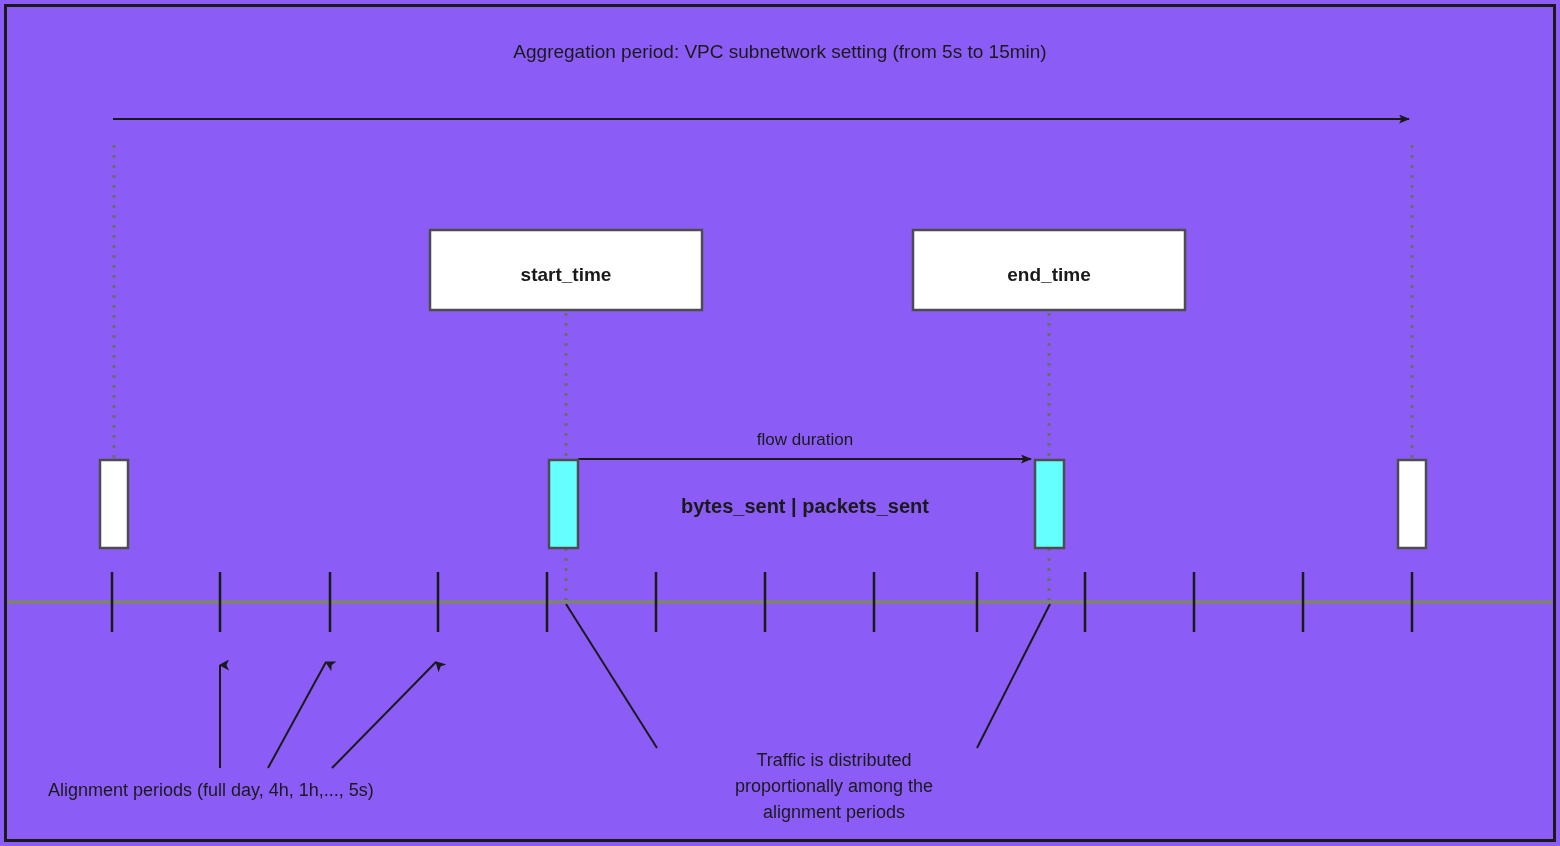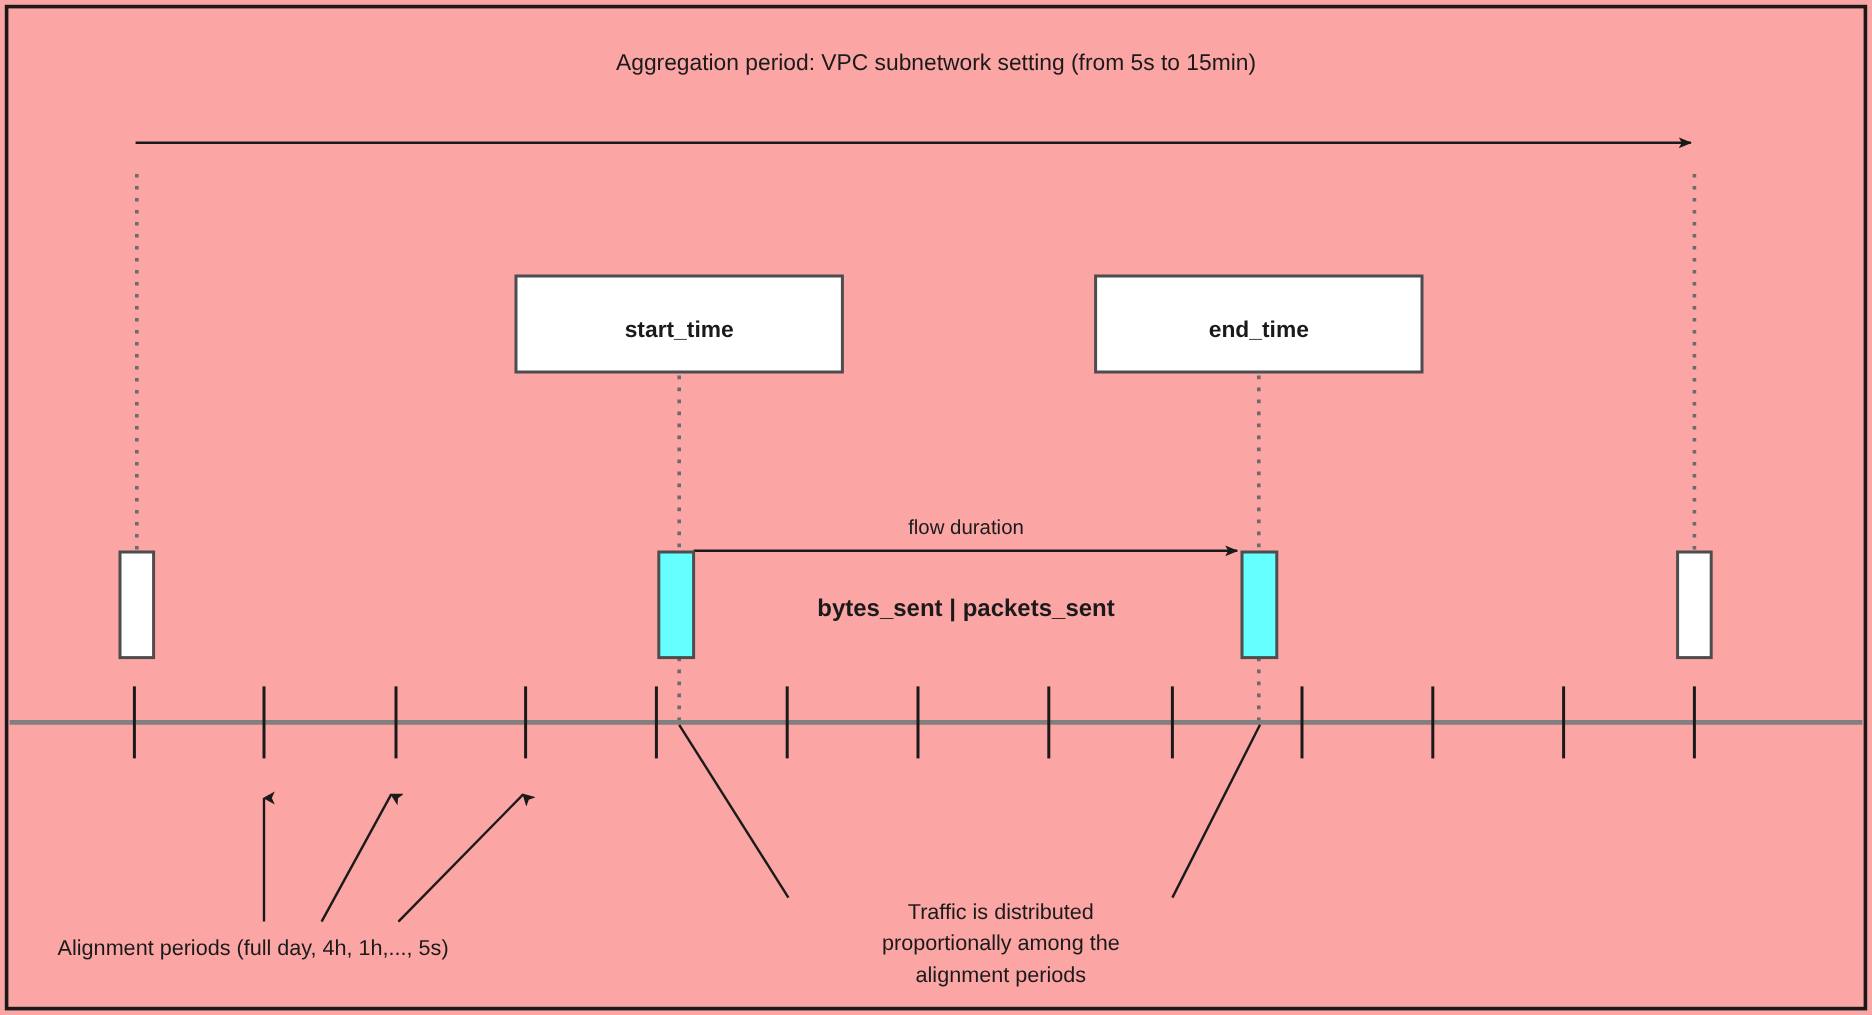--- a/index.html
+++ b/index.html
@@ -8,21 +8,21 @@
     background: #ffffff;
   }
   body {
     font-family: "Liberation Sans", sans-serif;
   }
   #diagram-frame {
     position: relative;
     width: 1560px;
     height: 846px;
     box-sizing: border-box;
-    background: #fca5a5;
+    background: #8b5cf6;
     overflow: hidden;
     padding-left: 12px;
   }
   #diagram-svg {
     position: absolute;
     top: 0;
     left: 0;
     width: 1560px;
     height: 846px;
   }

